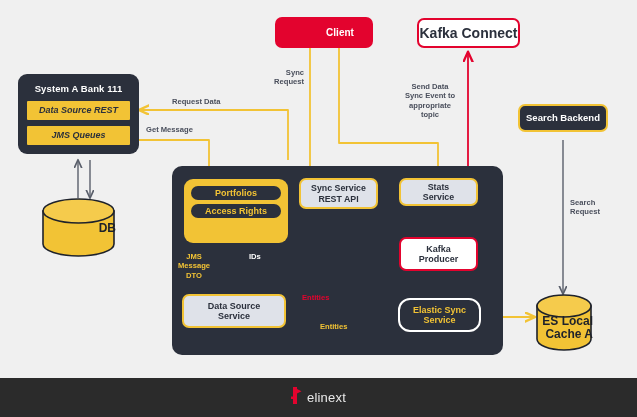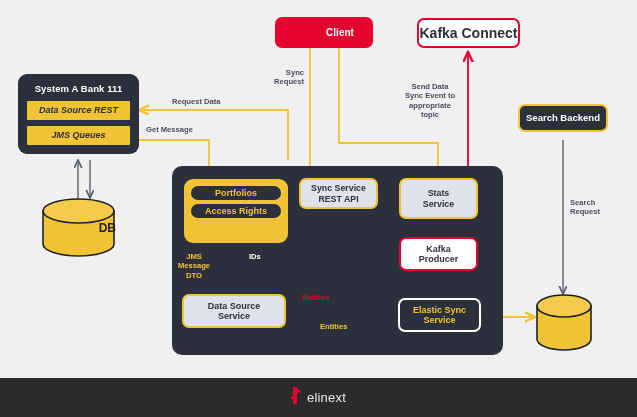--- a/index.html
+++ b/index.html
@@ -58,21 +58,21 @@
   .sk-grey-yellow {
     background: #dfe2e9;
     color: #2b303c;
     border: 2.5px solid #f2c335;
     border-radius: 7px;
   }
   .sk-dark-white {
     background: #2b303c;
     color: #f2c335;
     border: 2.5px solid #ffffff;
-    border-radius: 7px;
+    border-radius: 12px;
   }
   .sk-yellow {
     background: #f2c335;
     color: #2b303c;
     border-radius: 1px;
     font-style: italic;
   }
   .sk-pill-dark {
     background: #2b303c;
     color: #f2c335;
@@ -252,31 +252,33 @@
       <ellipse cx="37.5" cy="13" rx="35.5" ry="12" fill="#f5cb4c" stroke="#1e222b" stroke-width="1.6"></ellipse>
     </svg>
     <div class="cyl-label">DB</div>
   </div>
 
   <div class="cyl" style="left:535px; top:294px; width:58px; height:57px;">
     <svg width="58" height="57" viewBox="0 0 58 57">
       <path d="M2,12 L2,45 A27,11 0 0 0 56,45 L56,12 Z" fill="#f2c335" stroke="#1e222b" stroke-width="1.6"></path>
       <ellipse cx="29" cy="12" rx="27" ry="11" fill="#f5cb4c" stroke="#1e222b" stroke-width="1.6"></ellipse>
     </svg>
+    <div class="cyl-label" style="transform:translateY(-30%); white-space:pre-line;">ES Local
+Cache A</div>
   </div>
 
   <div class="jms-group" style="left:184px; top:179px; width:104px; height:64px;">
     <div class="pill sk-pill-dark" style="top:7px;">Portfolios</div>
     <div class="pill sk-pill-dark" style="top:25px;">Access Rights</div>
   </div>
 
   <div class="node sk-grey-yellow" style="left:299px; top:178px; width:79px; height:31px; font-size:8.8px; white-space:pre-line;">Sync Service
 REST API</div>
 
-  <div class="node sk-grey-yellow" style="left:399px; top:178px; width:79px; height:41px; font-size:8.8px; white-space:pre-line;">Stats
+  <div class="node sk-grey-yellow" style="left:399px; top:178px; width:79px; height:28px; font-size:8.8px; white-space:pre-line;">Stats
 Service</div>
 
   <div class="node sk-white-red" style="left:399px; top:237px; width:79px; height:34px; font-size:9px; white-space:pre-line;">Kafka
 Producer</div>
 
   <div class="node sk-grey-yellow" style="left:182px; top:294px; width:104px; height:34px; font-size:9px; white-space:pre-line;">Data Source
 Service</div>
 
   <div class="node sk-dark-white" style="left:398px; top:298px; width:83px; height:34px; font-size:9px; white-space:pre-line;">Elastic Sync
 Service</div>

